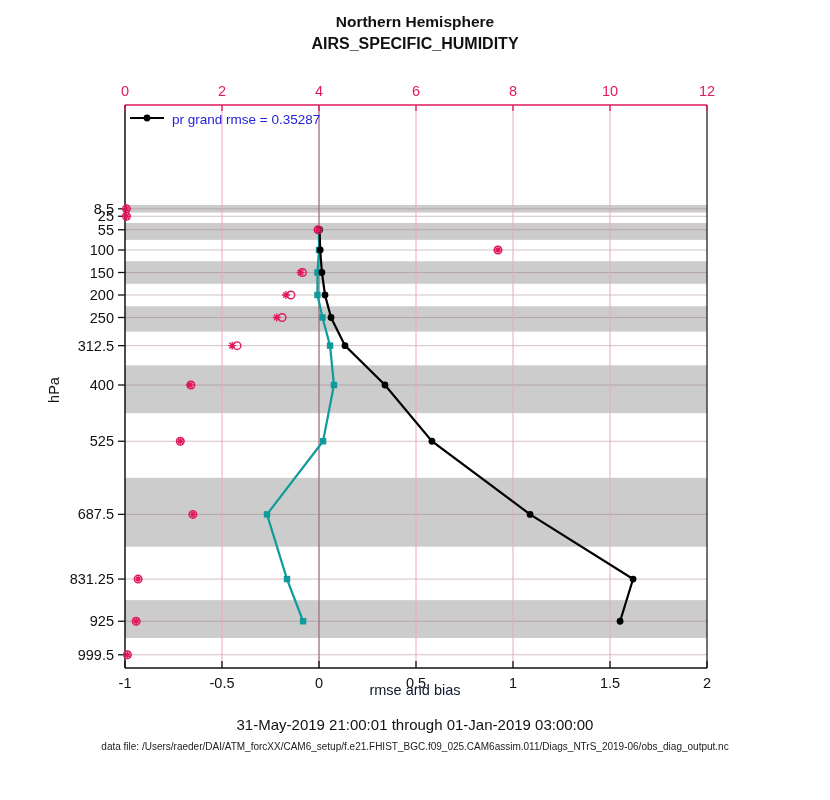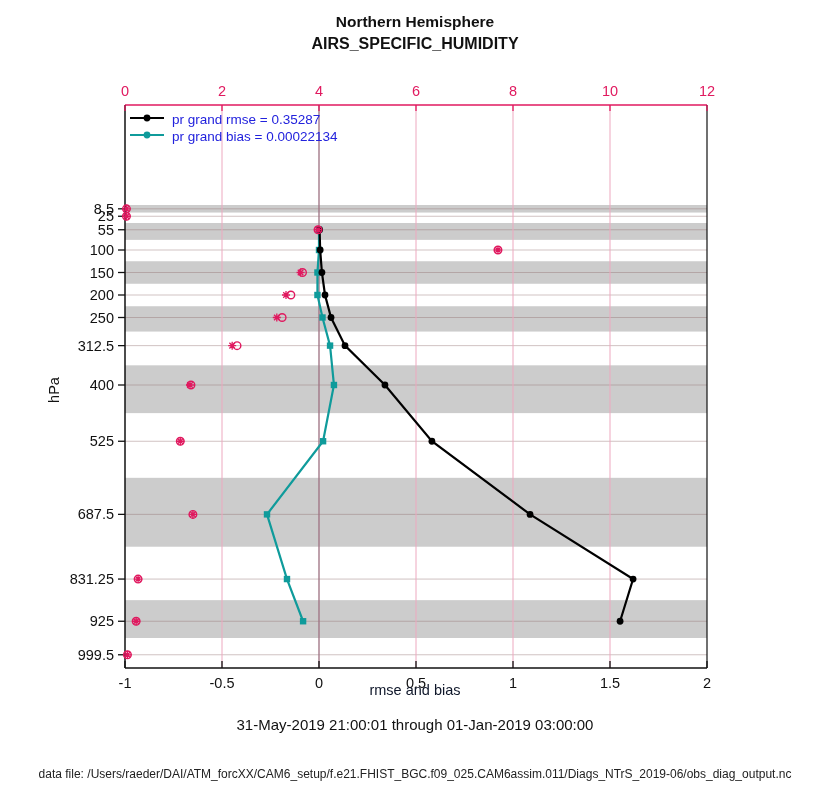--- a/index.html
+++ b/index.html
@@ -4,21 +4,21 @@
 <style>
   html,body{margin:0;padding:0;background:#ffffff;}
   #page{position:relative;width:822px;height:800px;background:#ffffff;overflow:hidden;
         font-family:"Liberation Sans",sans-serif;}
   .ctr{position:absolute;left:0;width:830px;text-align:center;}
   #title1{top:13px;font-size:15.5px;font-weight:bold;color:#111;}
   #title2{top:35px;font-size:16px;font-weight:bold;color:#111;}
   #obslabel{top:56px;font-size:14.5px;}
   #xlabel{top:682px;font-size:14.5px;color:#0f172a;}
   #caption{top:716px;font-size:15px;color:#111;}
-  #footer{top:767px;font-size:12px;color:#222;}
+  #footer{top:741px;font-size:10px;color:#222;}
   #ylabel{position:absolute;left:24px;top:382px;font-size:14.5px;color:#111;
           transform:rotate(-90deg);transform-origin:center;width:60px;text-align:center;}
   #chart-svg{position:absolute;left:0;top:0;font-family:"Liberation Sans",sans-serif;}
   #legend{position:absolute;left:128px;top:112px;}
   .lrow{display:flex;align-items:flex-start;height:17px;}
   .lrow svg{display:block;margin-right:6px;}
   .ltext{font-size:13.5px;}
 </style>
 </head>
 <body>
@@ -170,26 +170,19 @@
     </svg>
 
   <div id="legend">
     <div class="lrow">
       <svg width="38" height="12">
         <line x1="2" y1="6" x2="36" y2="6" stroke="#000000" stroke-width="2.2"></line>
         <circle cx="19" cy="6" r="3.4" fill="#000000"></circle>
       </svg>
       <span class="ltext" style="color: rgb(34, 34, 221);">pr grand rmse = 0.35287</span>
     </div>
-    <div class="lrow">
-      <svg width="38" height="12">
-        <line x1="2" y1="6" x2="36" y2="6" stroke="#0f9b9b" stroke-width="2.2"></line>
-        <circle cx="19" cy="6" r="3.4" fill="#0f9b9b"></circle>
-      </svg>
-      <span class="ltext" style="color: rgb(34, 34, 221);">pr grand bias = 0.00022134</span>
-    </div>
   </div>
 
   <div id="ylabel">hPa</div>
   <div class="ctr" id="xlabel">rmse and bias</div>
   <div class="ctr" id="caption">31-May-2019 21:00:01 through 01-Jan-2019 03:00:00</div>
   <div class="ctr" id="footer">data file: /Users/raeder/DAI/ATM_forcXX/CAM6_setup/f.e21.FHIST_BGC.f09_025.CAM6assim.011/Diags_NTrS_2019-06/obs_diag_output.nc</div>
 </div>
 
 </body></html>

